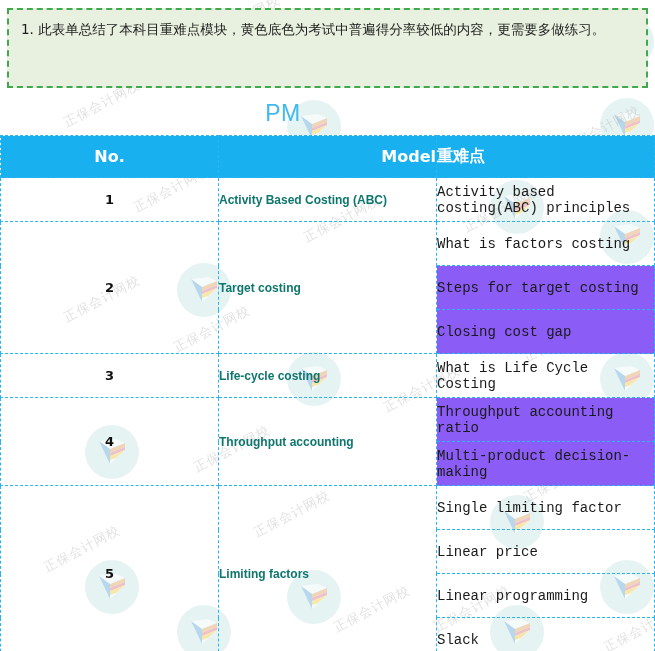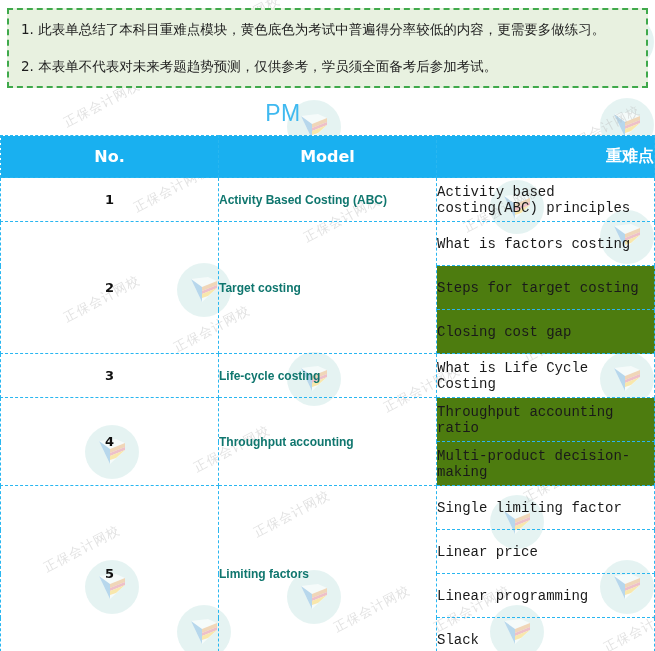--- a/index.html
+++ b/index.html
@@ -119,22 +119,22 @@
   thead th {
     background: #19b0f0;
     color: #ffffff;
     height: 41px;
     font-family: "DejaVu Sans", "Liberation Sans", sans-serif;
     font-size: 16px;
     font-weight: bold;
     border-color: #19b0f0;
   }
   th.col-no { }
-  th.col-model { text-align: center; padding-left: 70px; }
-  th.col-topic { text-align: right; }
+  th.col-model { text-align: right; padding-left: 70px; }
+  th.col-topic { text-align: left; }
 
   td.cell-no {
     width: 53px;
     text-align: center;
     font-family: "DejaVu Sans", "Liberation Sans", sans-serif;
     font-size: 13px;
     font-weight: bold;
     color: #111;
   }
   td.cell-model {
@@ -147,31 +147,30 @@
   }
   td.cell-topic {
     padding-left: 10px;
     height: 43px;
     font-family: Liberation Mono, monospace;
     font-size: 14px;
     font-weight: 400;
     color: #1a1a1a;
   }
   td.cell-topic.highlight {
-    background: #4d7c0f;
+    background: #8b5cf6;
   }
 </style>
 </head>
 <body>
 
 <div id="page">
 
   <div class="notice-box">
     <div class="notice-line first">1. 此表单总结了本科目重难点模块，黄色底色为考试中普遍得分率较低的内容，更需要多做练习。</div>
-    <div class="notice-line second">2. 本表单不代表对未来考题趋势预测，仅供参考，学员须全面备考后参加考试。</div>
   </div>
 
   <div class="title">PM</div>
 
   <div class="table-wrap">
     <table class="main-table">
       <thead>
         <tr>
           <th class="col-no">No.</th>
           <th class="col-model">Model</th>

